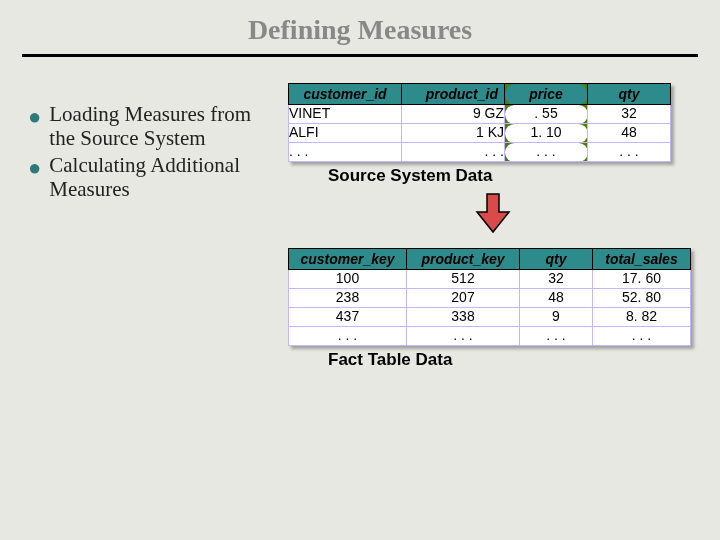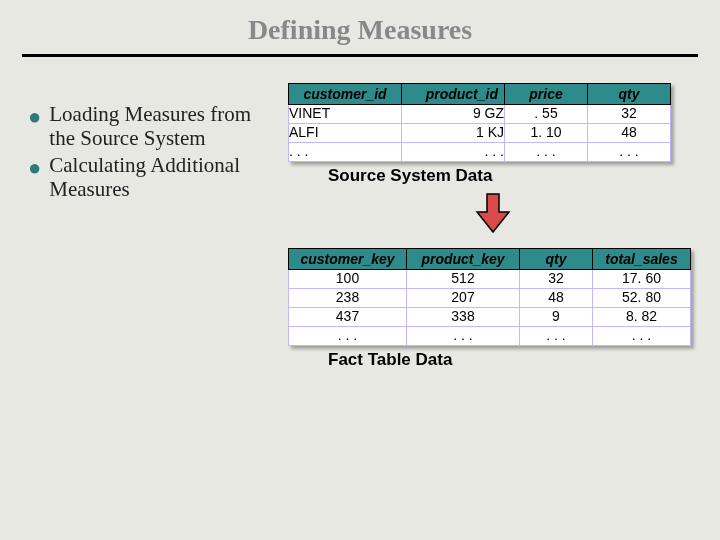--- a/index.html
+++ b/index.html
@@ -82,21 +82,21 @@
     border: 1px solid #c4b5fd;
     padding: 0px 0;
     background: #fff;
     text-align: left;
     line-height: 1.25;
     height: 18px;
   }
   td.c { text-align: center; }
   .t1 th:nth-child(1), .t1 td:nth-child(1){ width: 100px; }
   .t1 th:nth-child(2), .t1 td:nth-child(2){ width: 90px; text-align: right; }
-  .t1 th:nth-child(3), .t1 td:nth-child(3){ width: 70px; }
+  .t1 th:nth-child(3), .t1 td:nth-child(3){ width: 70px; border-radius: 10px; }
   .t1 th:nth-child(4), .t1 td:nth-child(4){ width: 70px; }
 
   .t2 th:nth-child(1), .t2 td:nth-child(1){ width: 105px; }
   .t2 th:nth-child(2), .t2 td:nth-child(2){ width: 100px; }
   .t2 th:nth-child(3), .t2 td:nth-child(3){ width: 60px; }
   .t2 th:nth-child(4), .t2 td:nth-child(4){ width: 85px; }
 
   .caption {
     font-family: Arial, Helvetica, sans-serif;
     font-weight: bold;

